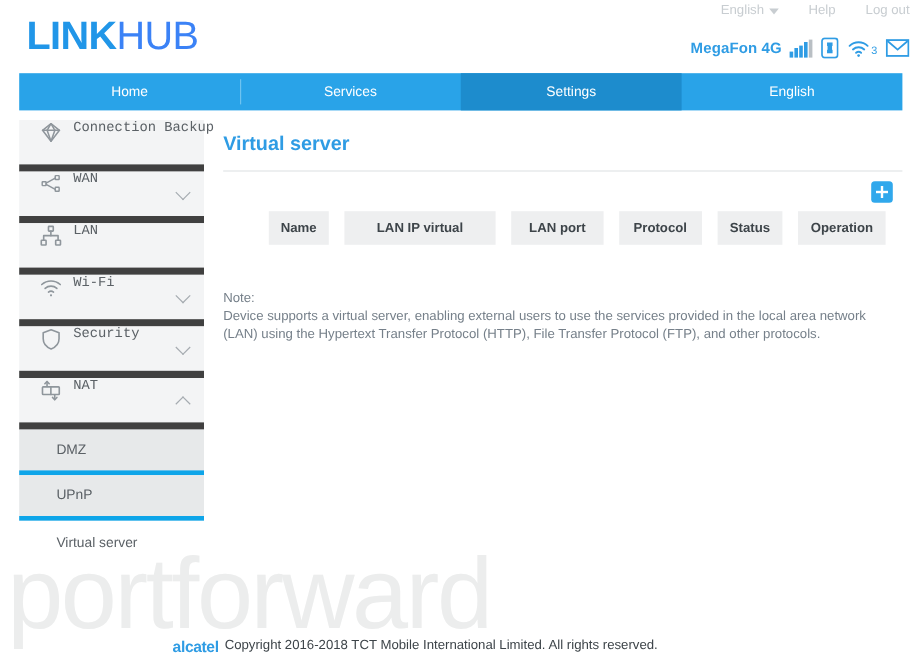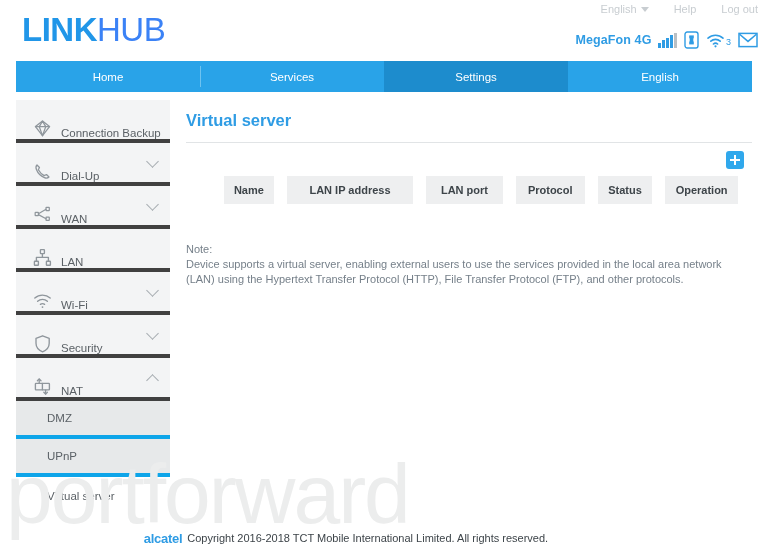--- a/index.html
+++ b/index.html
@@ -173,25 +173,26 @@
     position: absolute;
     left: 16px;
     top: 100px;
     width: 154px;
     z-index: 10;
   }
   .side-item {
     position: relative;
     height: 43px;
     display: flex;
-    align-items: flex-end;
+    align-items: flex-start;
     padding-left: 16px;
     background: #f3f4f5;
-    border-bottom: 4px solid #404040;
+    border-bottom: 6px solid #404040;
     cursor: pointer;
+    font-family: Liberation Mono, monospace;
   }
   .side-item .s-icon {
     width: 21px;
     height: 21px;
     margin-right: 8px;
     flex: 0 0 21px;
     display: flex;
     align-items: center;
     justify-content: center;
   }
@@ -417,29 +418,20 @@
       <div class="side-item">
         <span class="s-icon">
           <svg width="19" height="19" viewBox="0 0 20 20" fill="none" stroke="#8f969c" stroke-width="1.35" stroke-linecap="round" stroke-linejoin="round">
             <path d="M10 2.2 L17.4 8 L10 17.6 L2.6 8 Z"></path>
             <path d="M2.6 8 H17.4"></path>
             <path d="M6.6 8 L10 17.6 L13.4 8"></path>
             <path d="M6.6 8 L10 2.2 L13.4 8"></path>
           </svg>
         </span>
         <span class="s-label">Connection Backup</span>
-      </div>
-      <div class="side-item">
-        <span class="s-icon">
-          <svg width="19" height="19" viewBox="0 0 20 20" fill="none" stroke="#8f969c" stroke-width="1.35" stroke-linecap="round" stroke-linejoin="round">
-            <path d="M4.2 3.2 C3 4.4 2.8 6 3.6 8 C5 11.6 8.4 15 12 16.4 C14 17.2 15.6 17 16.8 15.8 L14.2 13.2 L11.8 14.4 C10 13.4 6.6 10 5.6 8.2 L6.8 5.8 Z"></path>
-          </svg>
-        </span>
-        <span class="s-label">Dial-Up</span>
-        <span class="s-chev"></span>
       </div>
       <div class="side-item">
         <span class="s-icon">
           <svg width="19" height="19" viewBox="0 0 19 21" fill="none" stroke="#8f969c" stroke-width="1.35" stroke-linecap="round" stroke-linejoin="round">
             <rect x="1.4" y="8.2" width="3.6" height="3.6" rx="0.5"></rect>
             <rect x="13.4" y="2.6" width="3.6" height="3.6" rx="0.5"></rect>
             <rect x="13.4" y="13.4" width="3.6" height="3.6" rx="0.5"></rect>
             <path d="M5 9.6 L13.4 4.8"></path>
             <path d="M5 10.6 L13.4 15.2"></path>
           </svg>
@@ -508,21 +500,21 @@
   <div id="main">
     <div id="page-title">Virtual server</div>
     <div id="title-rule"></div>
 
     <div id="toolbar">
       <div id="add-btn"></div>
     </div>
 
     <div id="table-head">
         <div class="th" style="width: 52px;">Name</div>
-        <div class="th" style="width: 132px;">LAN IP address</div>
+        <div class="th" style="width: 132px;">LAN IP virtual</div>
         <div class="th" style="width: 80px;">LAN port</div>
         <div class="th" style="width: 72px;">Protocol</div>
         <div class="th" style="width: 57px;">Status</div>
         <div class="th" style="width: 76px;">Operation</div>
       </div>
 
     <div id="note">
       <span class="note-label">Note:</span>
       <span class="note-body">Device supports a virtual server, enabling external users to use the services provided in the local area network (LAN) using the Hypertext Transfer Protocol (HTTP), File Transfer Protocol (FTP), and other protocols.</span>
     </div>

